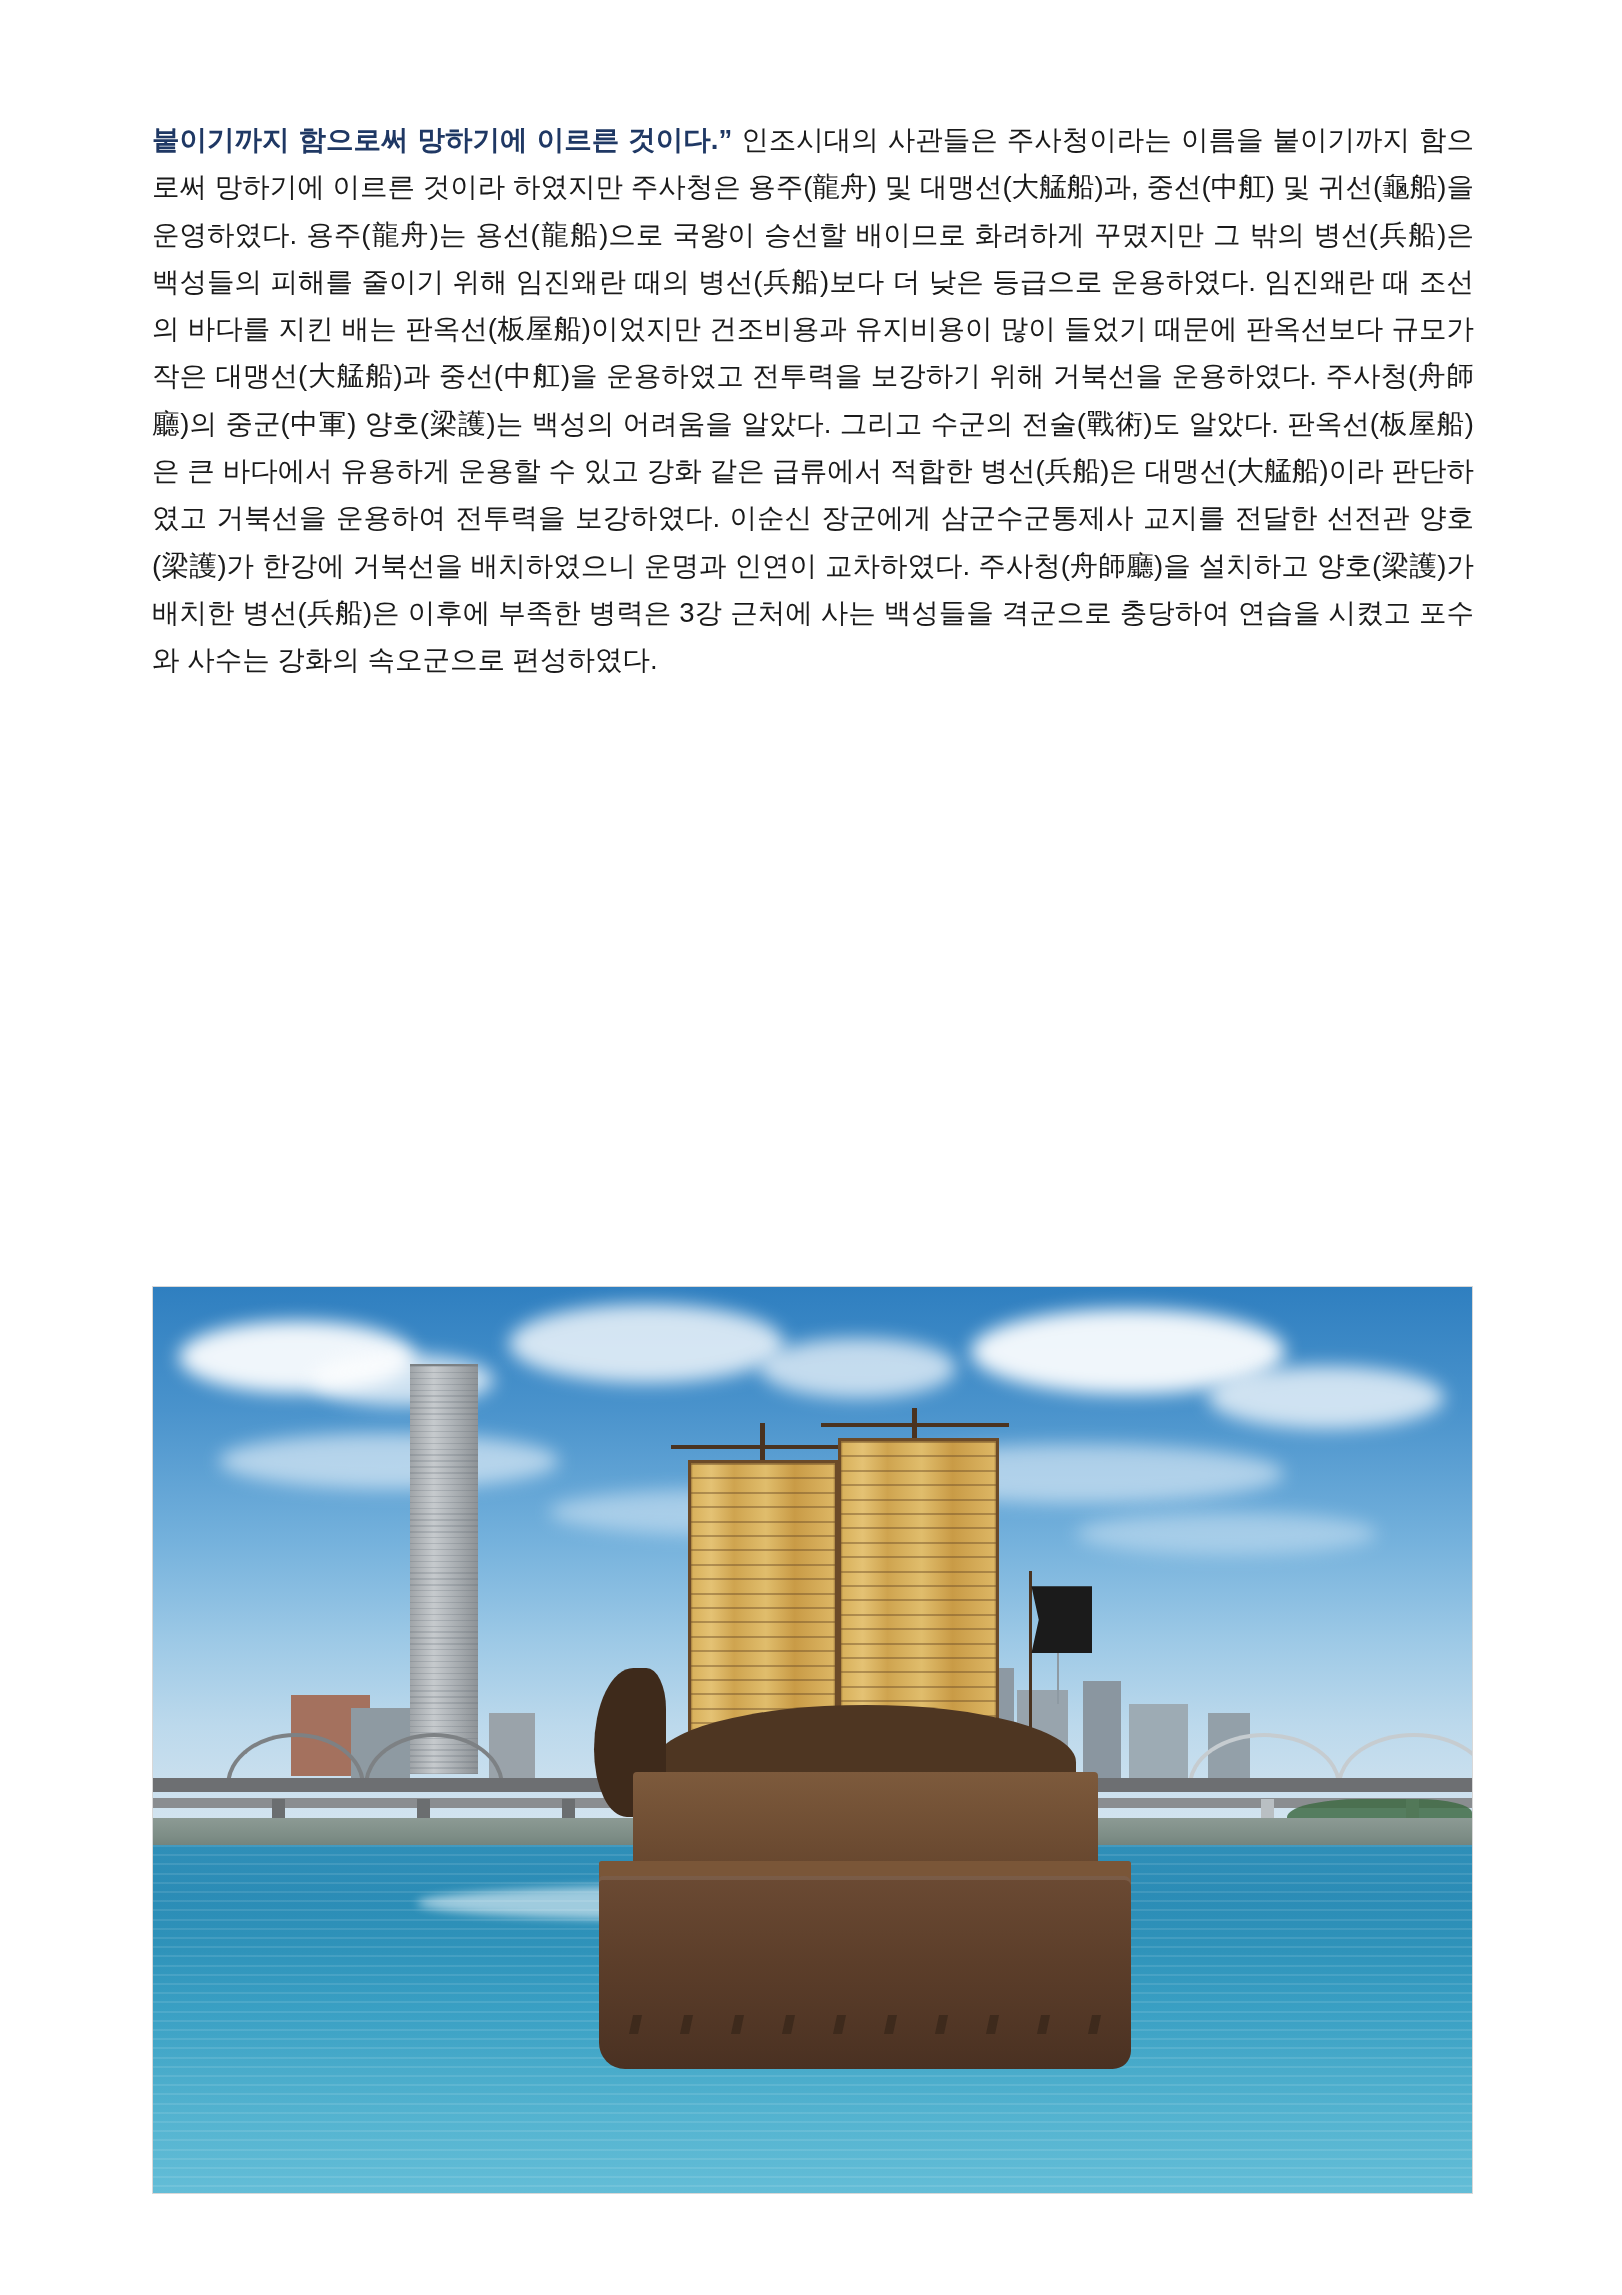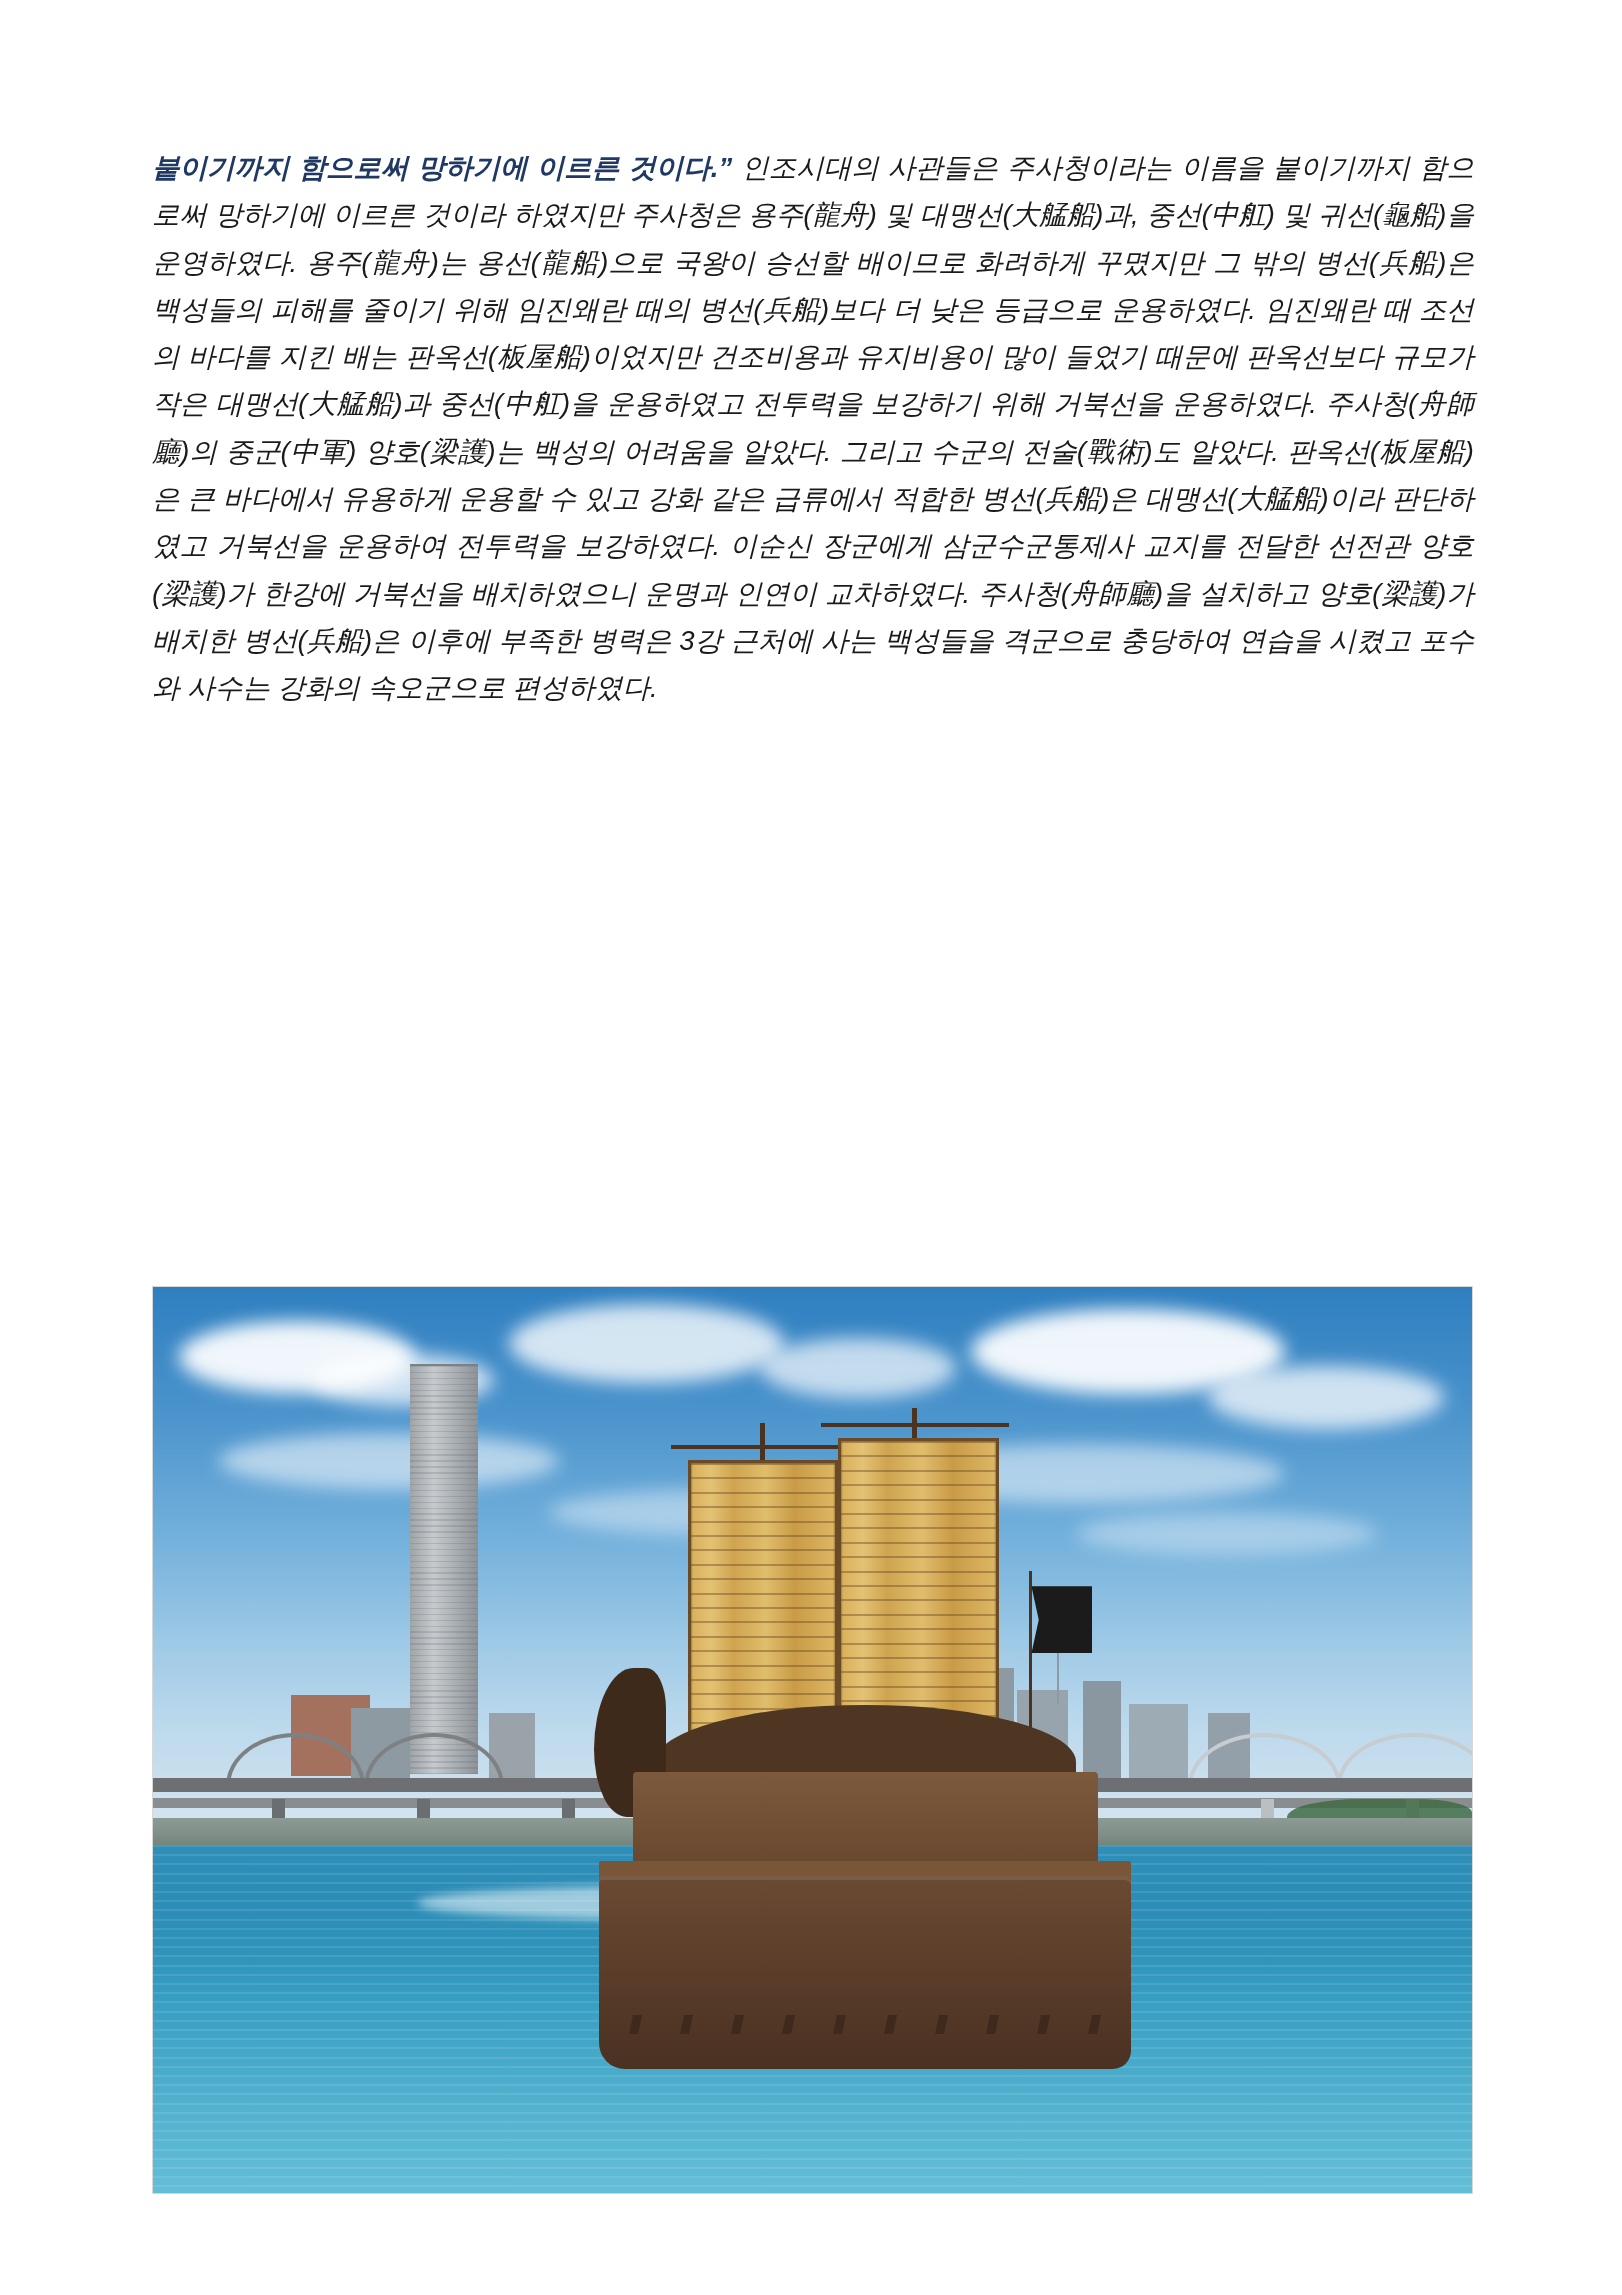--- a/index.html
+++ b/index.html
@@ -16,23 +16,22 @@
   .page {
     position: relative;
     width: 1623px;
     height: 2295px;
     background: #ffffff;
     box-sizing: border-box;
   }
   .content {
     position: absolute;
     left: 152px;
-    top: 144px;
+    top: 116px;
     width: 1322px;
-    font-style: italic;
   }
   .body-paragraph {
     font-family: "Liberation Sans", "DejaVu Sans", sans-serif;
     font-size: 27.5px;
     line-height: 1.72;
     color: #1a1a1a;
     text-align: justify;
     text-justify: inter-character;
     word-break: break-all;
     margin: 0;

